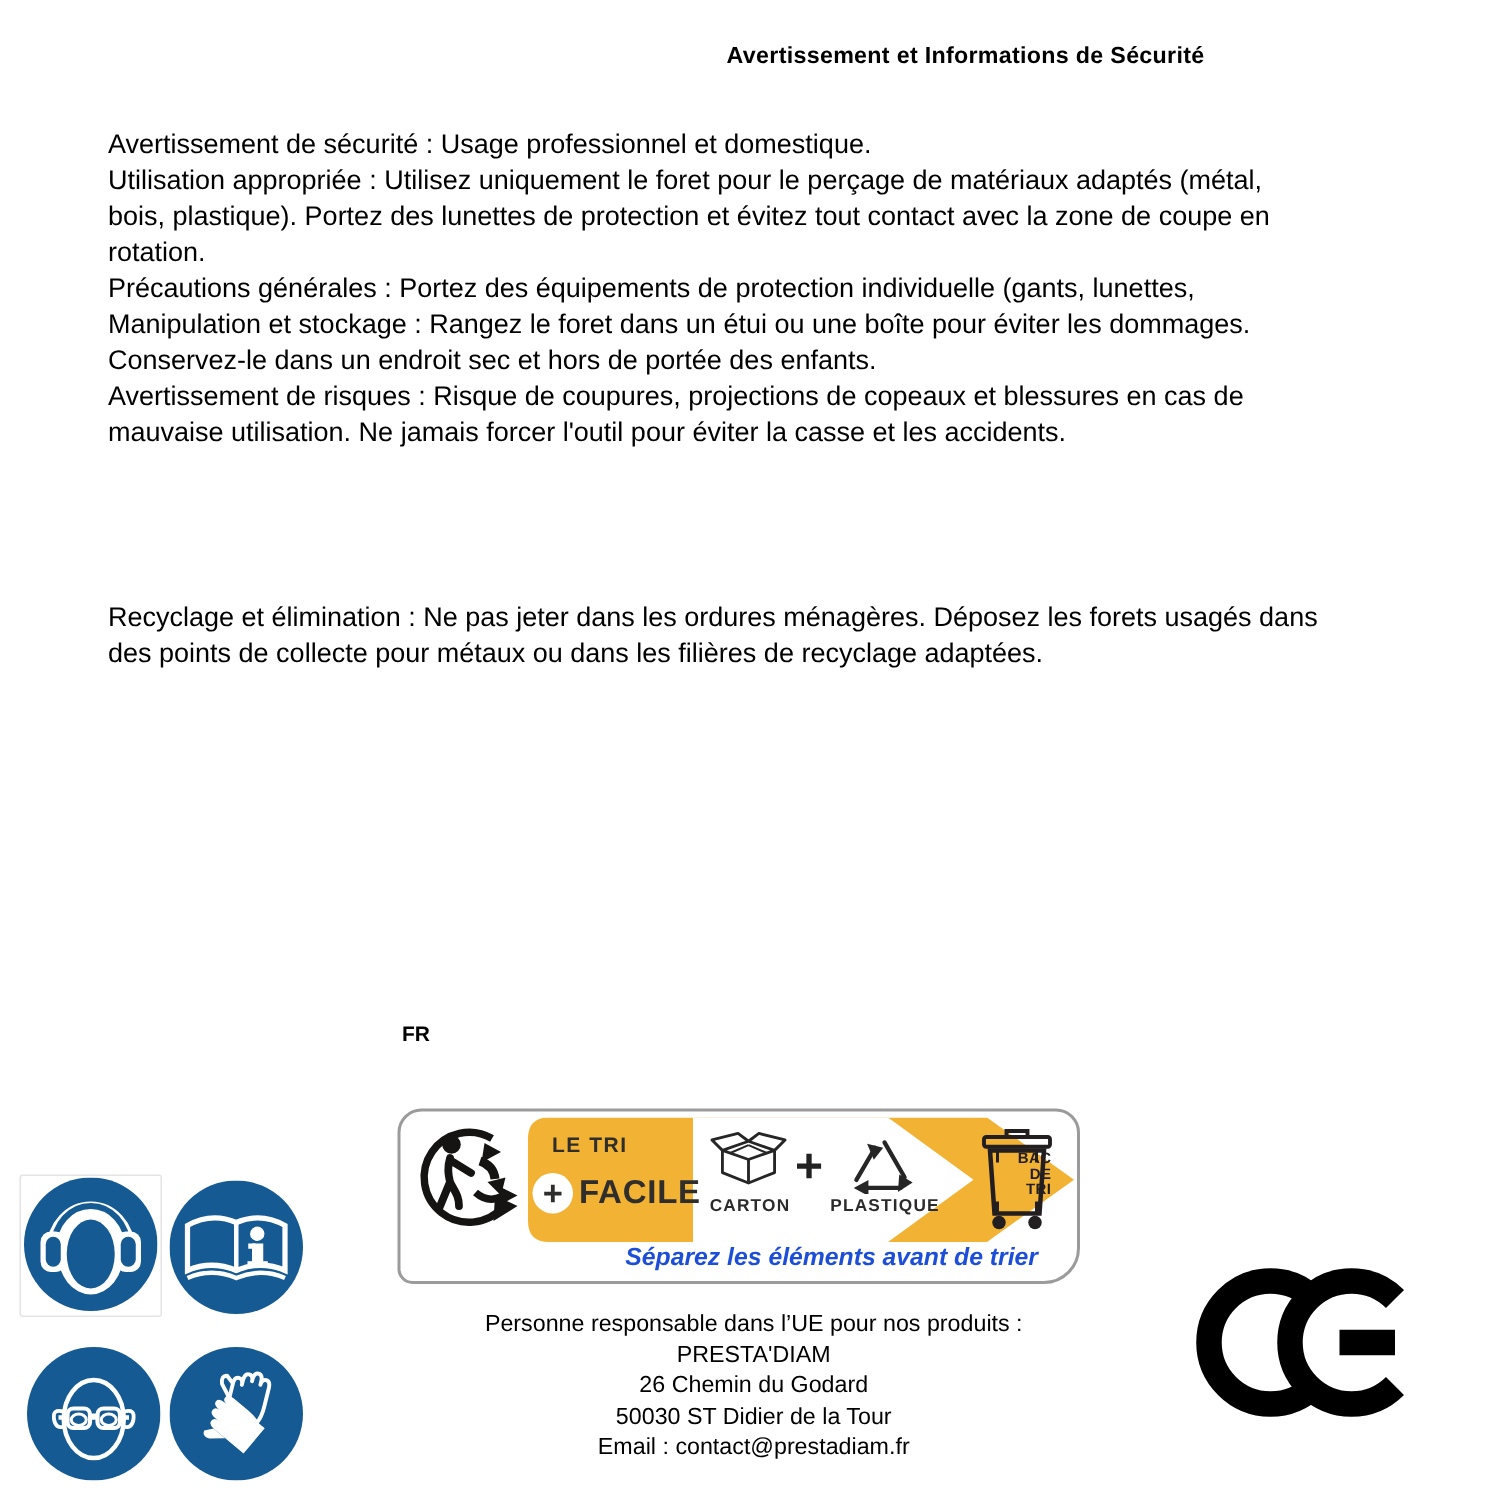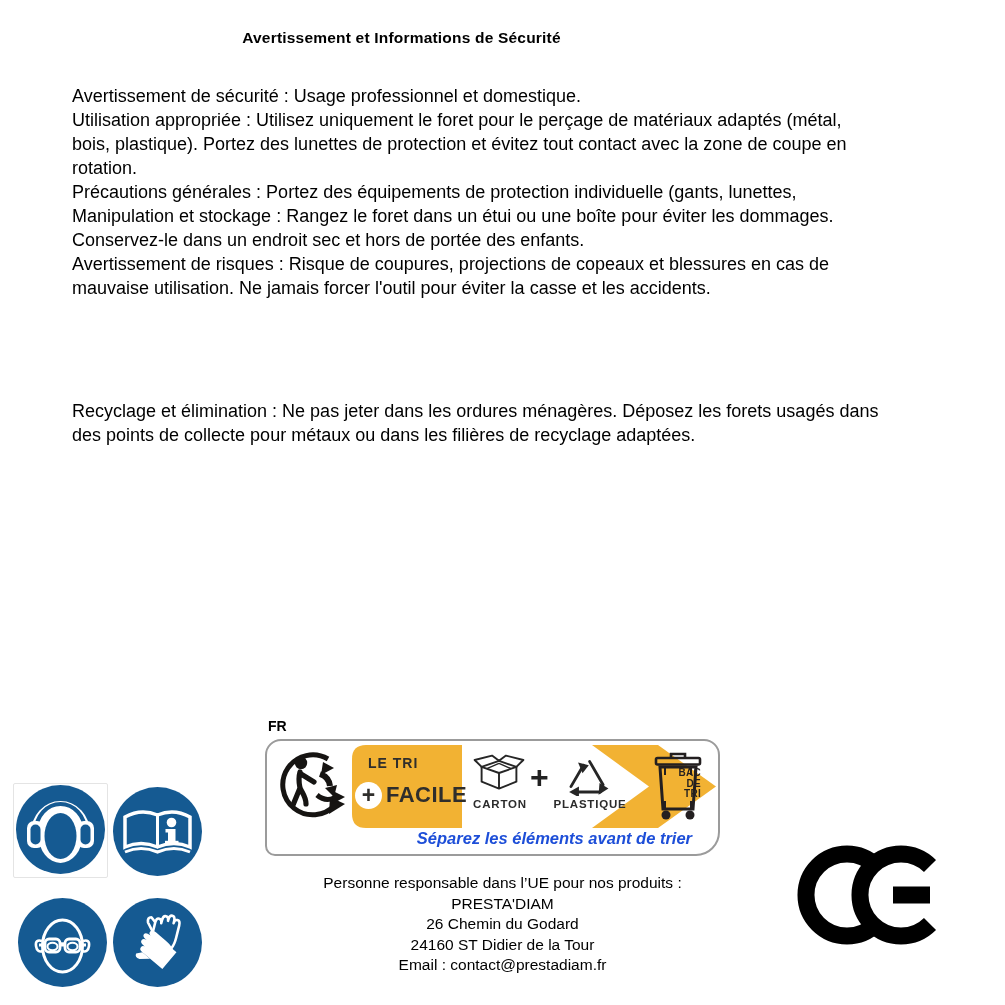--- a/index.html
+++ b/index.html
@@ -3,28 +3,28 @@
 <meta charset="utf-8">
 <style>
   * { margin:0; padding:0; box-sizing:border-box; }
   html,body { background:#fff; }
   body {
     width:1005px; height:1005px; position:relative; overflow:hidden;
     font-family:"Liberation Sans", sans-serif; color:#000;
   }
   .doc-title {
     position:absolute; top:29px; left:0; width:803px;
-    text-align:center; font-size:15.5px; font-weight:bold; letter-spacing:.2px;
+    text-align:right; font-size:15.5px; font-weight:bold; letter-spacing:.2px;
   }
   .safety-block { position:absolute; left:72px; top:84px; width:920px; }
   .recycle-block { position:absolute; left:72px; top:399px; width:920px; }
   .txt-line { font-size:18px; line-height:24px; white-space:nowrap; }
 
   
-  .fr-label { position:absolute; left:268px; top:718px; font-size:14px; font-weight:bold; }
+  .fr-label { position:absolute; left:268px; top:681px; font-size:14px; font-weight:bold; }
   .tri-banner {
     position:absolute; left:265px; top:739px; width:455px; height:117px;
     background:#fff; border:2px solid #9b9b9b; border-radius:16px 16px 24px 10px;
   }
   .triman { position:absolute; left:11px; top:6px; }
   .band { position:absolute; left:85px; top:4px; width:364px; height:83px; }
   .band-bg { position:absolute; left:0; top:0; }
   .letri {
     position:absolute; left:16px; top:10px; font-size:14px; font-weight:800;
     letter-spacing:1px; color:#2F2E2C;
@@ -224,15 +224,15 @@
 <svg class="ce" width="146" height="100" viewBox="0 0 146 100">
   <path d="M79,21 A41,41 0 1 0 79,79" fill="none" stroke="#000" stroke-width="17"></path>
   <path d="M133,21 A41,41 0 1 0 133,79" fill="none" stroke="#000" stroke-width="17"></path>
   <rect x="96" y="41.5" width="37" height="17" fill="#000"></rect>
 </svg>
 
 <div class="address">
   <div>Personne responsable dans l’UE pour nos produits :</div>
   <div>PRESTA'DIAM</div>
   <div>26 Chemin du Godard</div>
-  <div>24160 ST Didier de la Tour</div>
+  <div>50030 ST Didier de la Tour</div>
   <div>Email : contact@prestadiam.fr</div>
 </div>
 
 </body></html>

